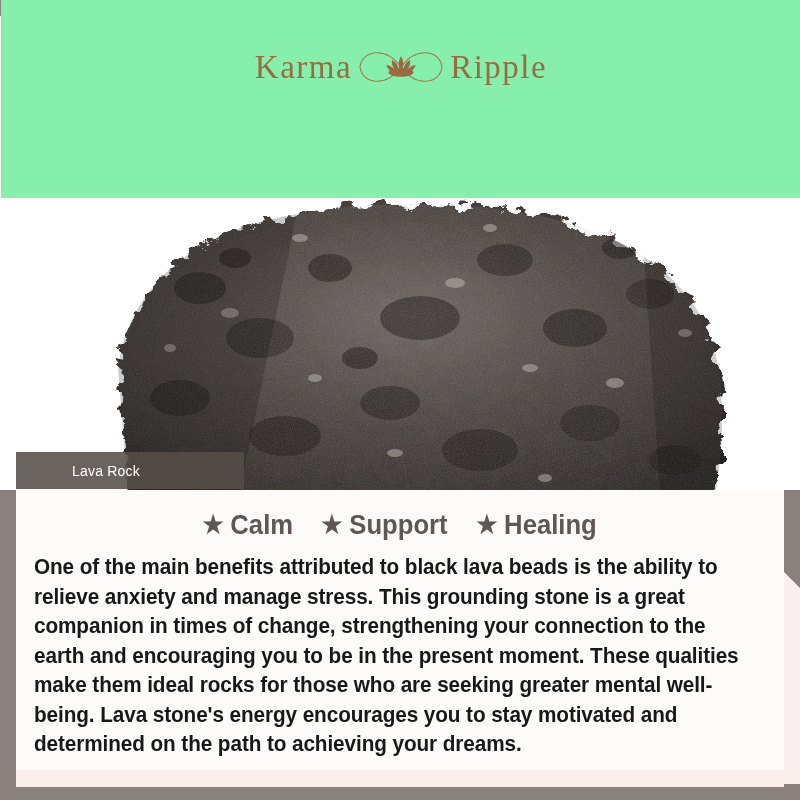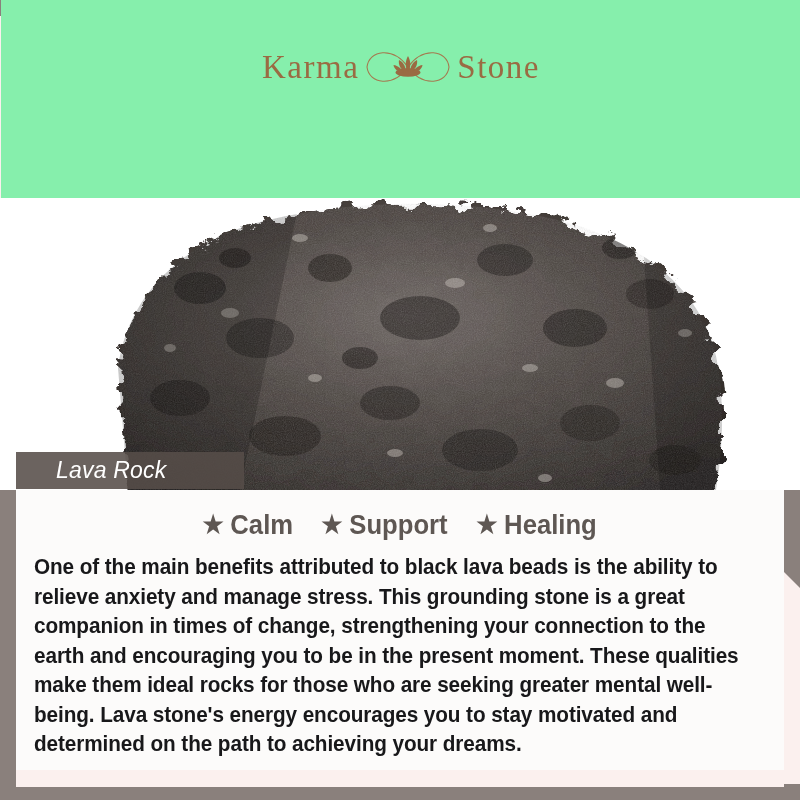--- a/index.html
+++ b/index.html
@@ -118,25 +118,24 @@
     top: 452px;
     width: 228px;
     height: 37px;
     background: rgba(86, 77, 73, 0.88);
     display: flex;
     align-items: center;
     z-index: 6;
   }
   .caption-text {
     color: #ffffff;
-    font-size: 23px;
-    padding-left: 40px;
+    font-size: 14px;
+    padding-left: 56px;
     letter-spacing: 0.2px;
     white-space: nowrap;
-    font-style: italic;
   }
 
   
   .body-panel {
     position: absolute;
     left: 16px;
     top: 490px;
     width: 768px;
     height: 280px;
     background: #fcfbfa;
@@ -215,21 +214,21 @@
             <g fill="#9a6b43">
               <ellipse cx="43" cy="30.5" rx="12.5" ry="4.2"></ellipse>
               <path d="M43 14 C 40 19, 40 26, 43 30 C 46 26, 46 19, 43 14 Z"></path>
               <path d="M34 18 C 33 23, 36 28, 41 30.5 C 41 25, 38.5 20, 34 18 Z"></path>
               <path d="M52 18 C 53 23, 50 28, 45 30.5 C 45 25, 47.5 20, 52 18 Z"></path>
               <path d="M28.5 23 C 29 27, 33 30, 38.5 31 C 37 27, 33 23.5 28.5 23 Z"></path>
               <path d="M57.5 23 C 57 27, 53 30, 47.5 31 C 49 27, 53 23.5 57.5 23 Z"></path>
             </g>
           </svg>
         </span>
-        <span class="logo-word">Stone</span>
+        <span class="logo-word">Ripple</span>
       </span>
     </div>
   </div>
 
 
   <div class="photo">
     <svg class="rock-svg" viewBox="0 0 800 292" preserveAspectRatio="none">
       <defs>
         <radialGradient id="rockbody" cx="48%" cy="38%" r="72%">
           <stop offset="0%" stop-color="#6b6360"></stop>

